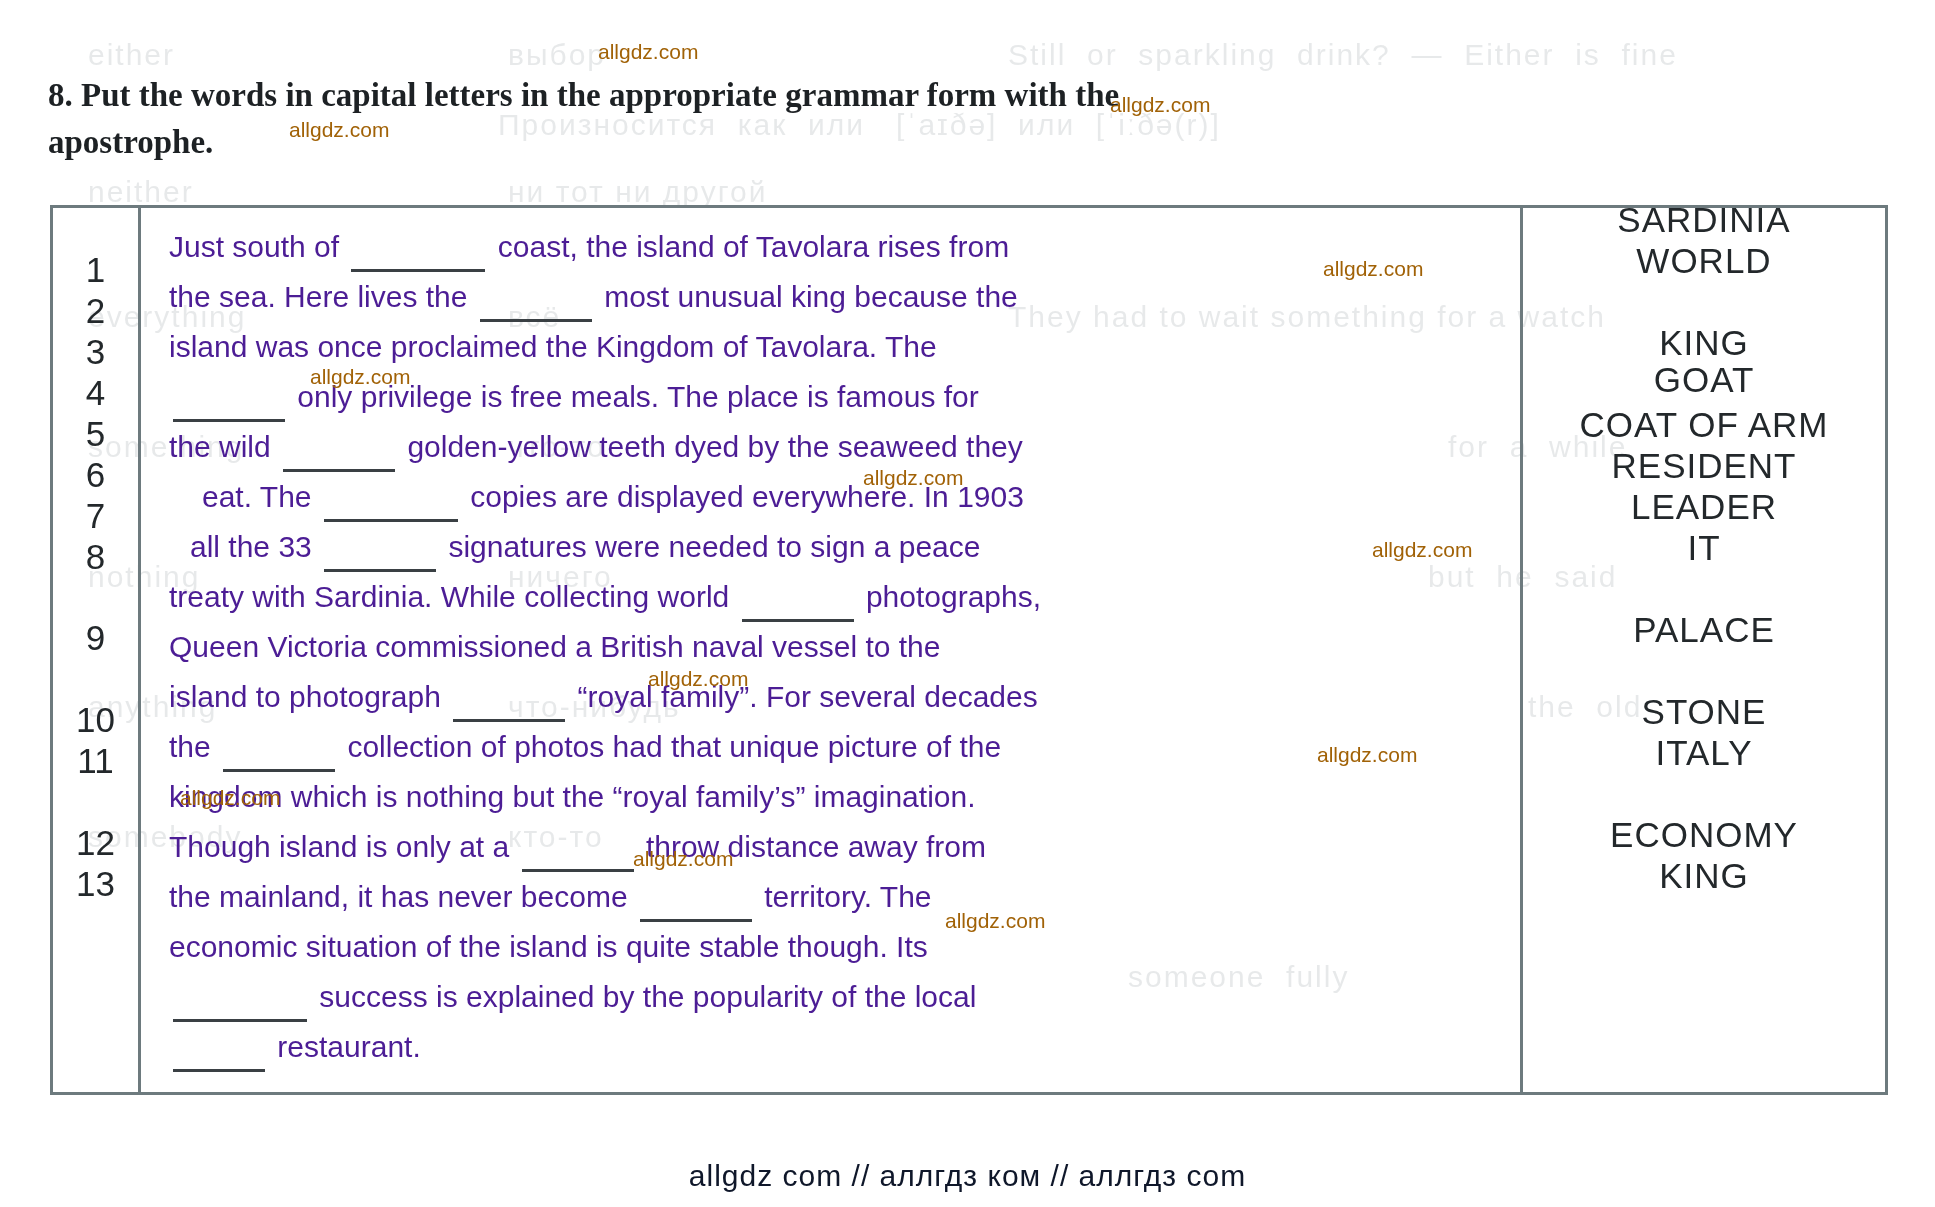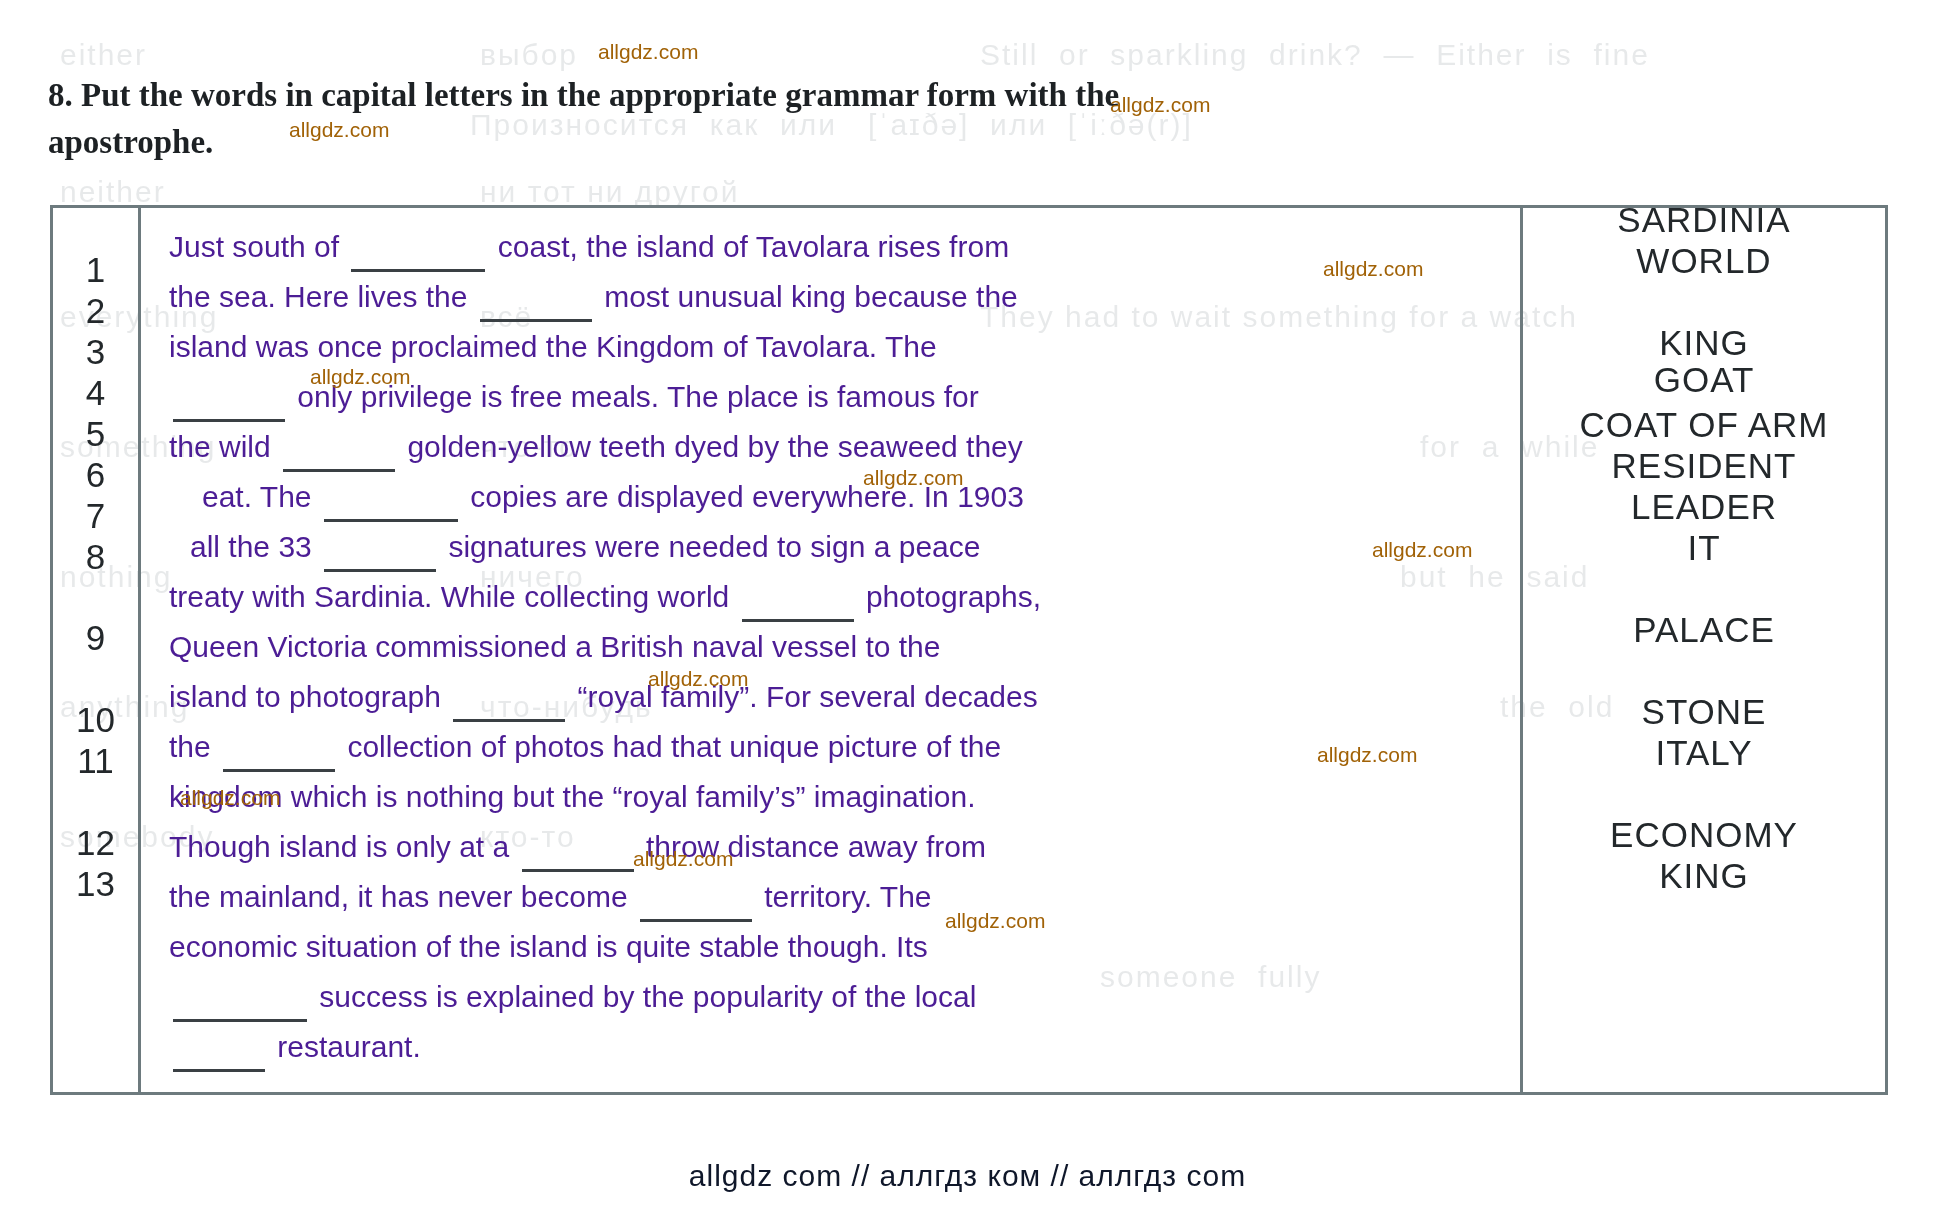--- a/index.html
+++ b/index.html
@@ -22,21 +22,21 @@
     width: 1935px; height: 1207px;
     pointer-events: none;
     opacity: 0.16;
     color: #6f7a80;
     font-family: "Liberation Sans", sans-serif;
     font-size: 30px;
     letter-spacing: 2px;
     white-space: pre;
     z-index: 0;
   }
-  .bleed div { position: absolute; }
+  .bleed div { position: absolute; margin-left: 28px; }
 
   .page {
     position: relative;
     z-index: 2;
     width: 1935px;
     height: 1207px;
   }
 
   
   .promo-top {

